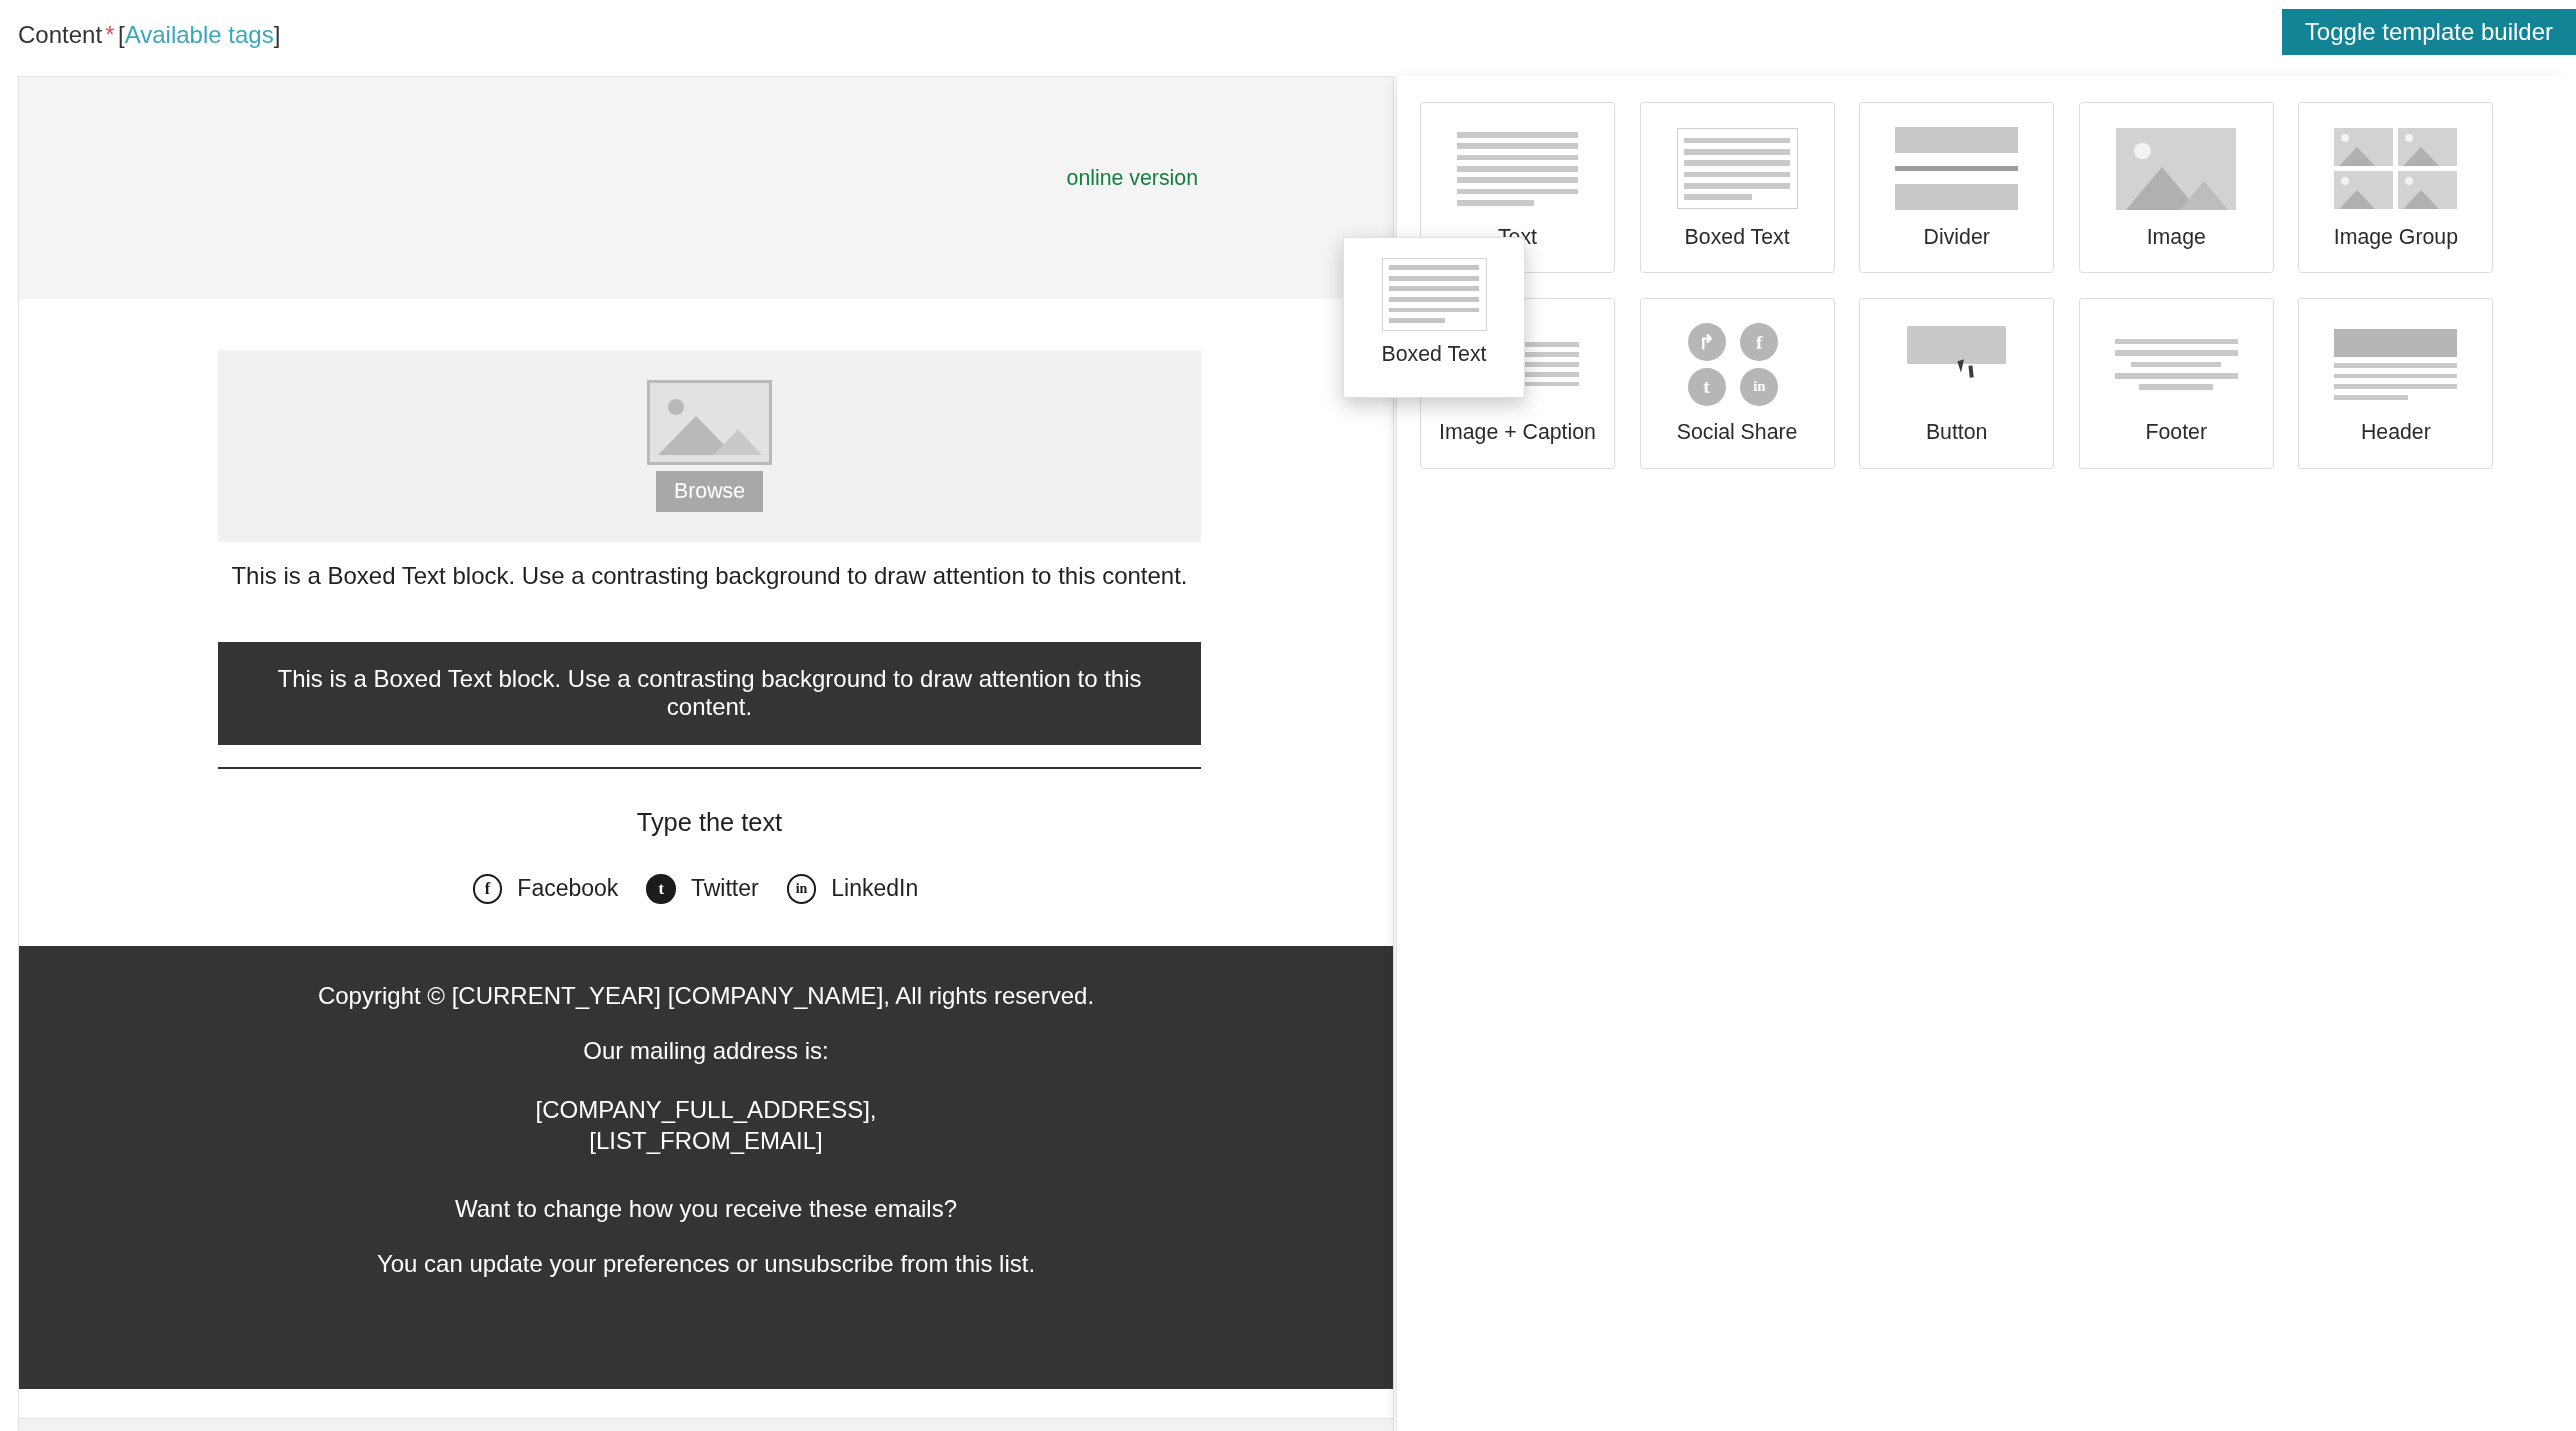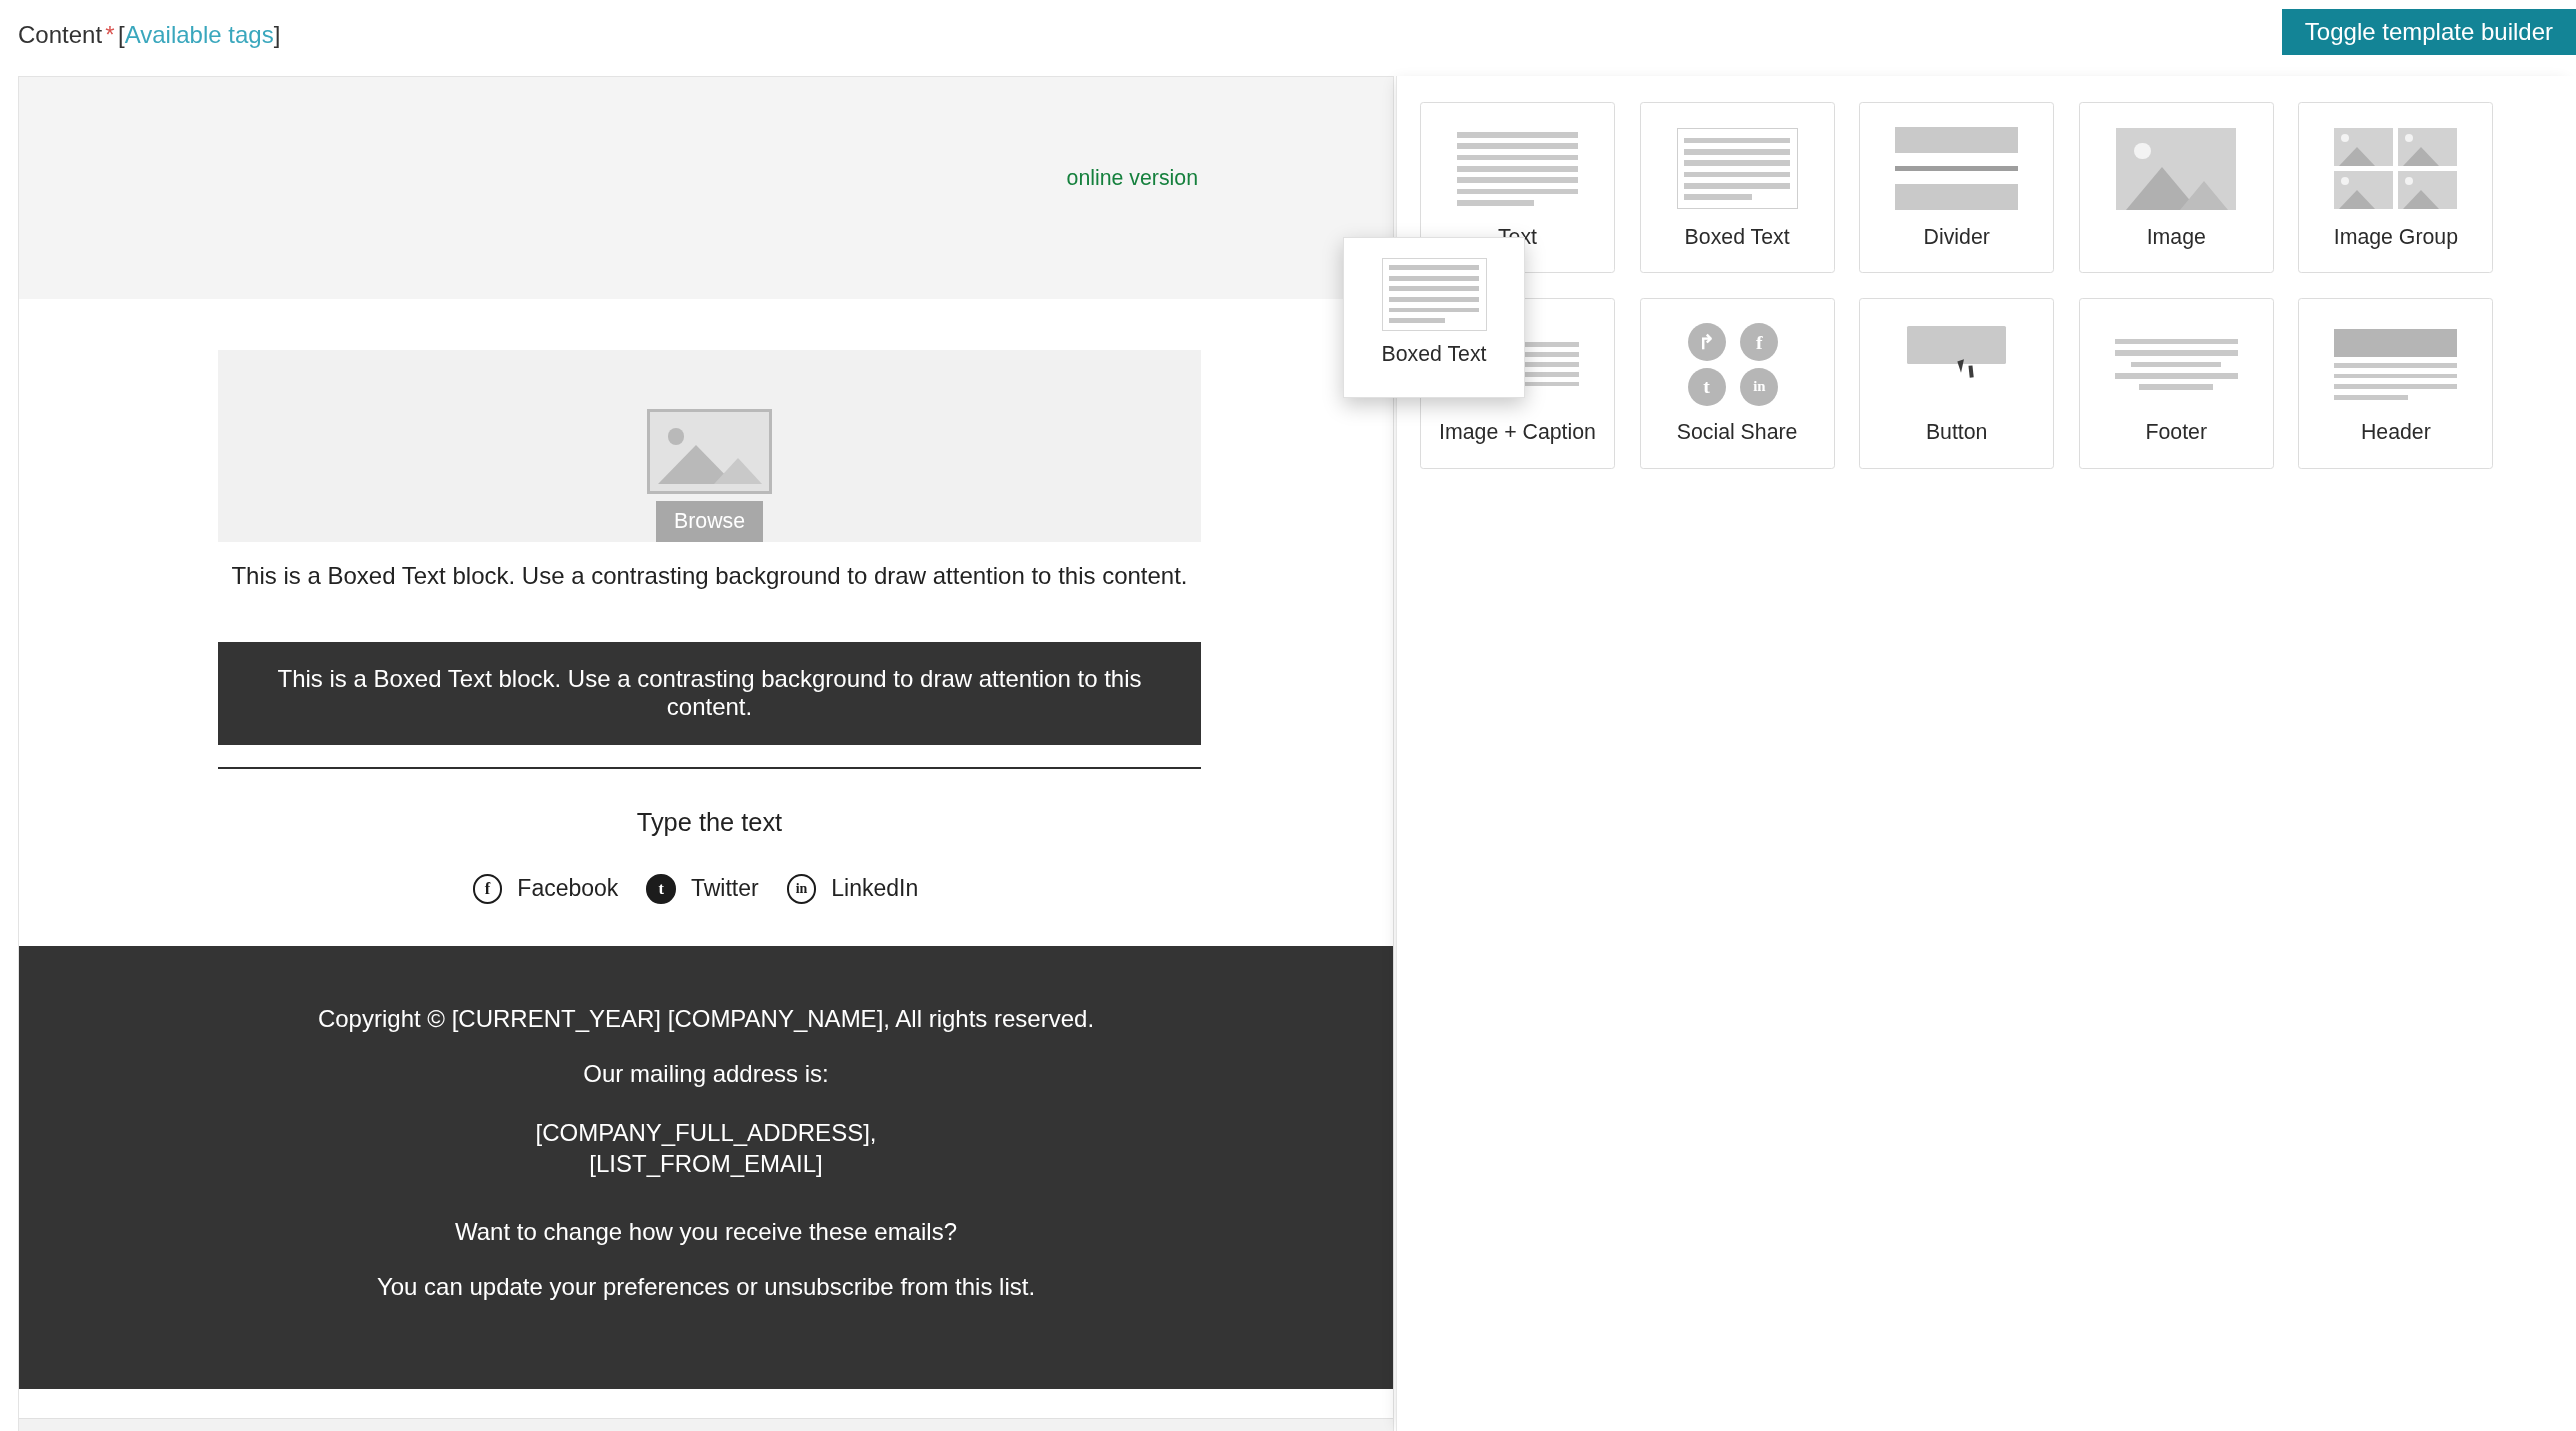--- a/index.html
+++ b/index.html
@@ -92,21 +92,21 @@
 
   .image-block {
     position: absolute;
     left: 199px; top: 51px;
     width: 983px;
     height: 192px;
     background: #f1f1f1;
     display: flex;
     flex-direction: column;
     align-items: center;
-    justify-content: flex-end;
+    justify-content: center;
   }
   .img-placeholder {
     width: 125px; height: 85px;
     border: 3.3px solid #b9b9b9;
     background: #e2e2e2;
     position: relative;
     margin-bottom: 6.6px;
   }
   .img-placeholder .sun {
     position: absolute;
@@ -207,21 +207,21 @@
   .circ.fill { background: #1c1c1c; color: #ffffff; border-color: #1c1c1c; }
 
   .email-footer {
     position: absolute;
     left: 0; top: 869px;
     width: 100%;
     height: 443px;
     background: #343434;
     color: #ffffff;
     text-align: center;
-    padding-top: 61px;
+    padding-top: 38px;
     font-size: 24px;
     line-height: 1.0;
   }
   .email-footer p { margin: 0 0 31px 0; }
   .email-footer p.addr { line-height: 1.3; margin-bottom: 41px;}
   .email-footer .bold { font-weight: normal; }
 
   .footer-strip {
     position: absolute;
     left: 0; bottom: 0;

